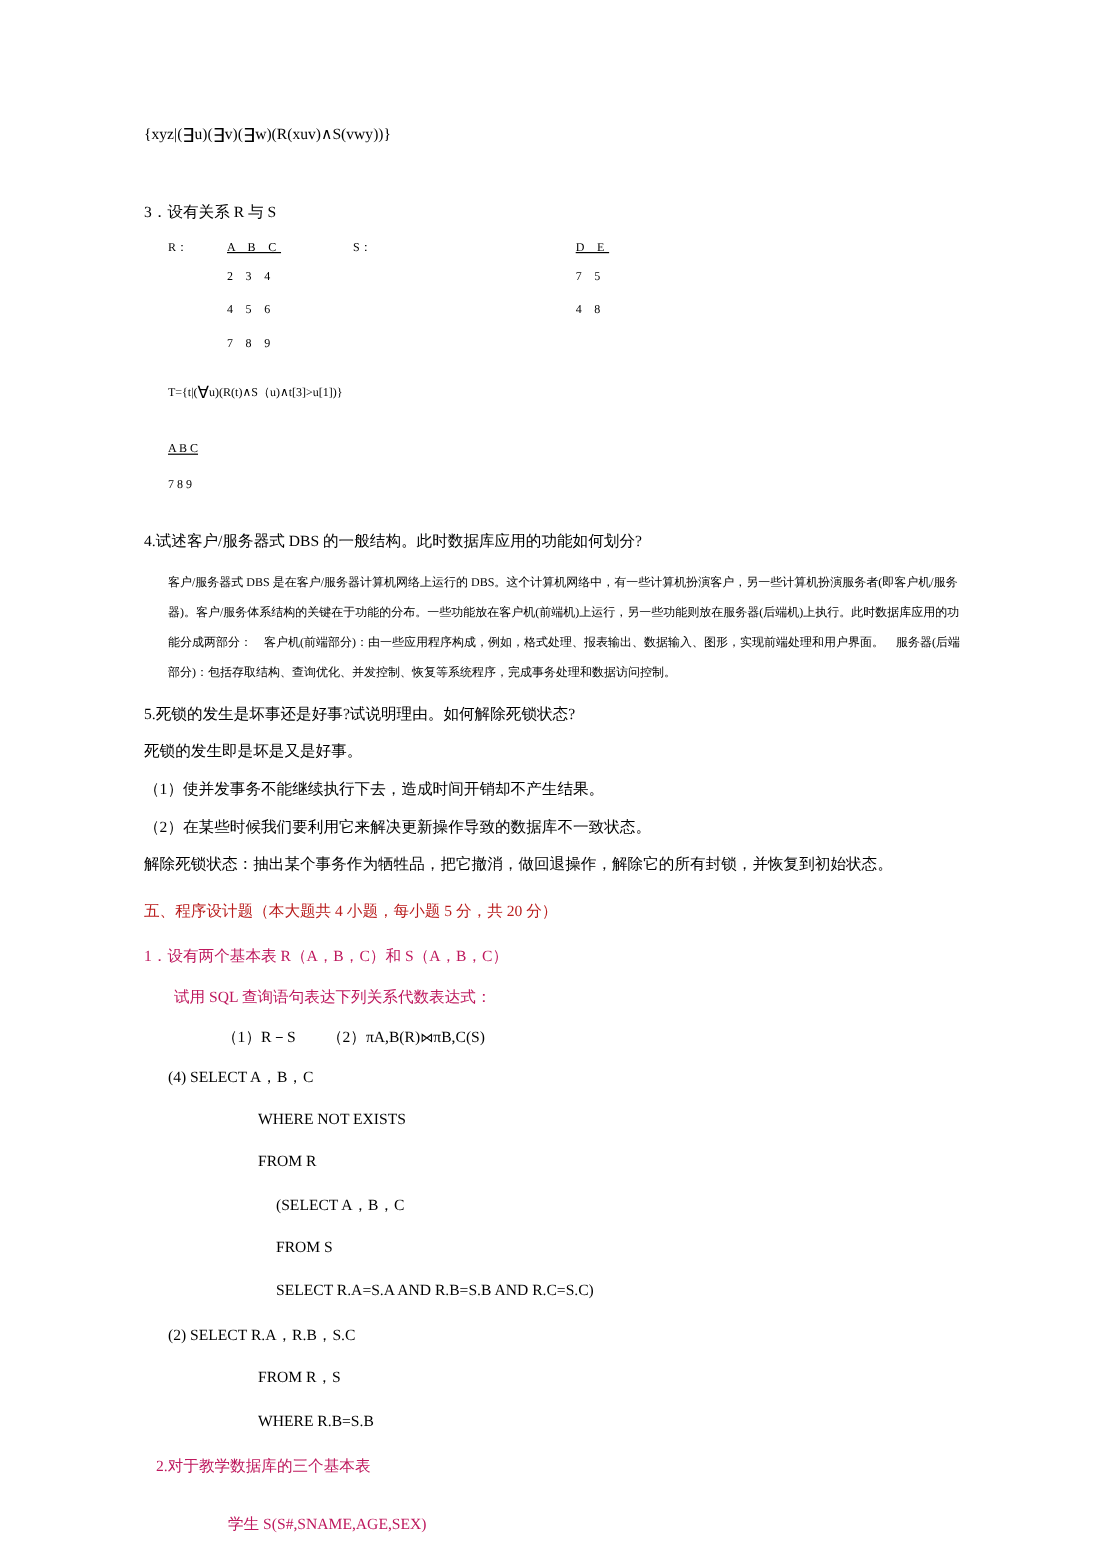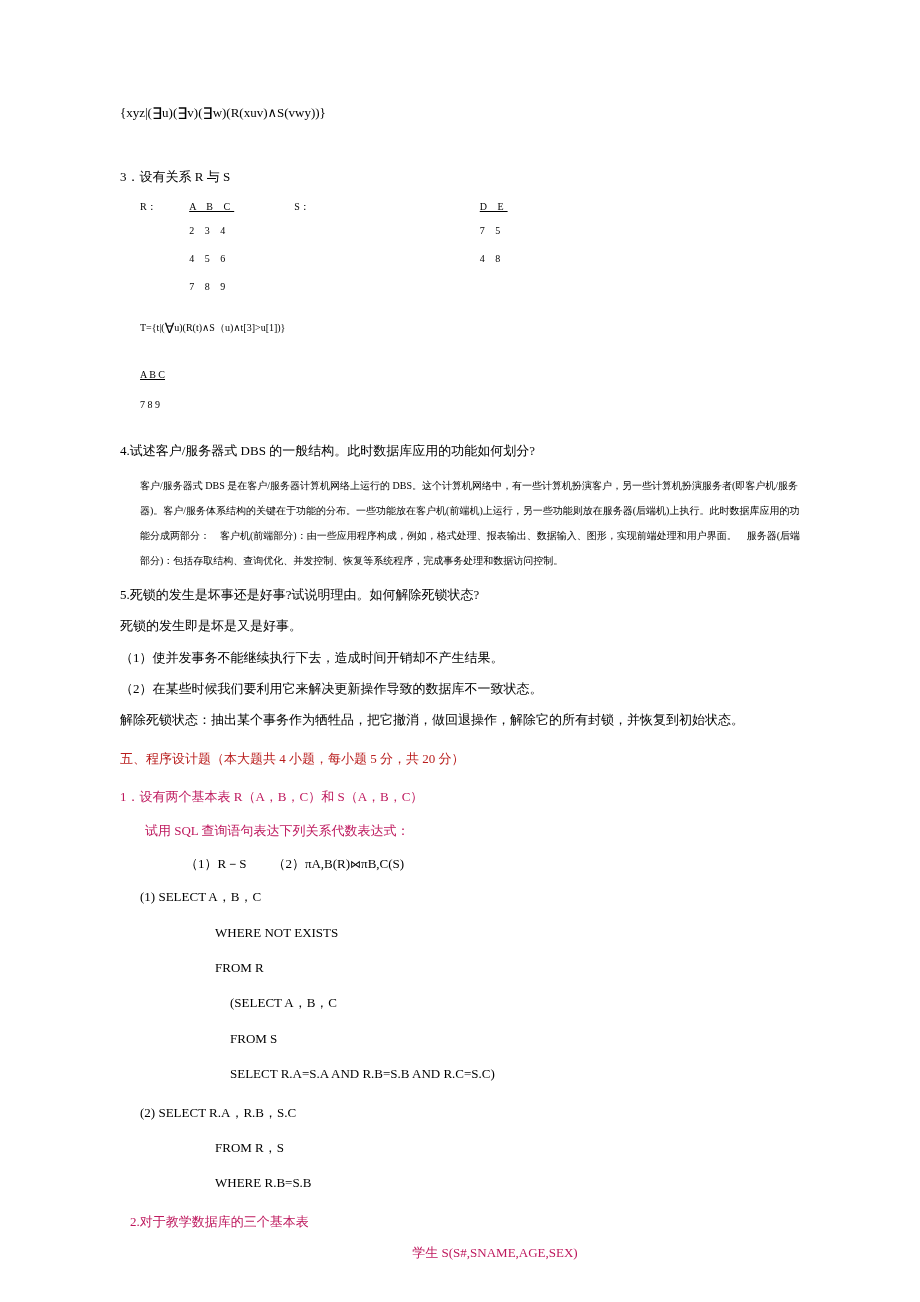--- a/index.html
+++ b/index.html
@@ -91,31 +91,31 @@
   <div class="para">解除死锁状态：抽出某个事务作为牺牲品，把它撤消，做回退操作，解除它的所有封锁，并恢复到初始状态。</div>
 </div>
 
 <div class="section-title">五、程序设计题（本大题共 4 小题，每小题 5 分，共 20 分）</div>
 
 <div class="q1-prog red">1．设有两个基本表 R（A，B，C）和 S（A，B，C）</div>
 <div class="indent1 red">试用 SQL 查询语句表达下列关系代数表达式：</div>
 <div class="indent2">（1）R－S　　（2）πA,B(R)<span class="bowtie">⋈</span>πB,C(S)</div>
 
 <div class="sql-block">
-  <div class="sql-line1">(1)    SELECT A，B，C</div>
+  <div class="sql-line1">(4)    SELECT A，B，C</div>
   <div class="sql-indent1">WHERE NOT EXISTS</div>
   <div class="sql-indent1">FROM R</div>
   <div class="sql-indent2">(SELECT A，B，C</div>
   <div class="sql-indent2">FROM S</div>
   <div class="sql-indent2">SELECT R.A=S.A AND R.B=S.B AND R.C=S.C)</div>
 </div>
 
 <div class="sql-block">
   <div class="sql-line1">(2)   SELECT R.A，R.B，S.C</div>
   <div class="sql-indent1">FROM R，S</div>
   <div class="sql-indent1">WHERE R.B=S.B</div>
 </div>
 
 <div class="q2-prog">
   <div class="red para" style="margin-left:10px;">2.对于教学数据库的三个基本表</div>
-  <div class="red para" style="margin-left:70px; margin-top:8px; margin-bottom:12px;text-align:center;">学生 S(S#,SNAME,AGE,SEX)</div>
+  <div class="red para" style="margin-left:70px; margin-top:24px; margin-bottom:12px;">学生 S(S#,SNAME,AGE,SEX)</div>
 
 </div>
 
 </body></html>

